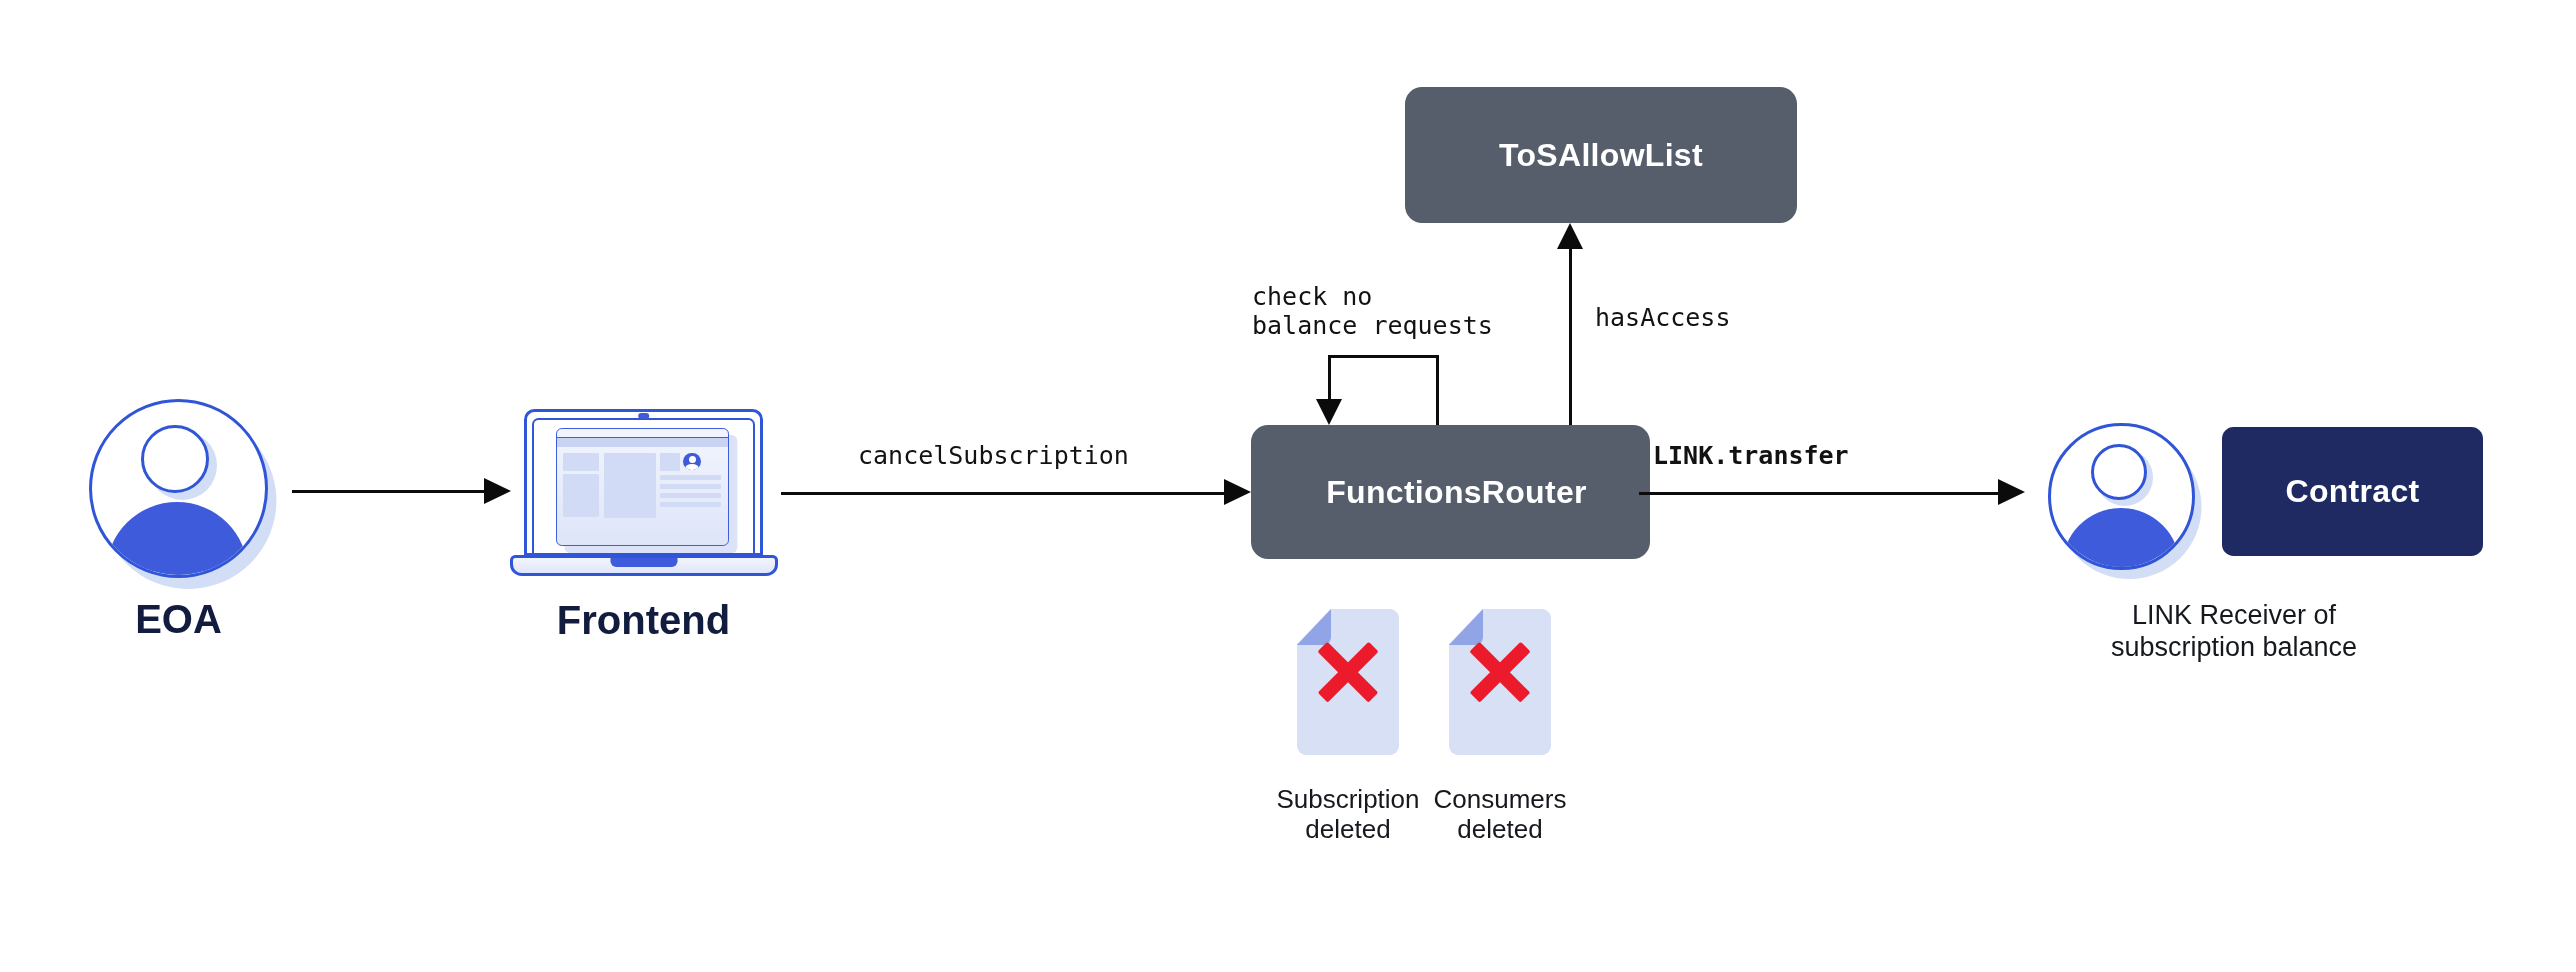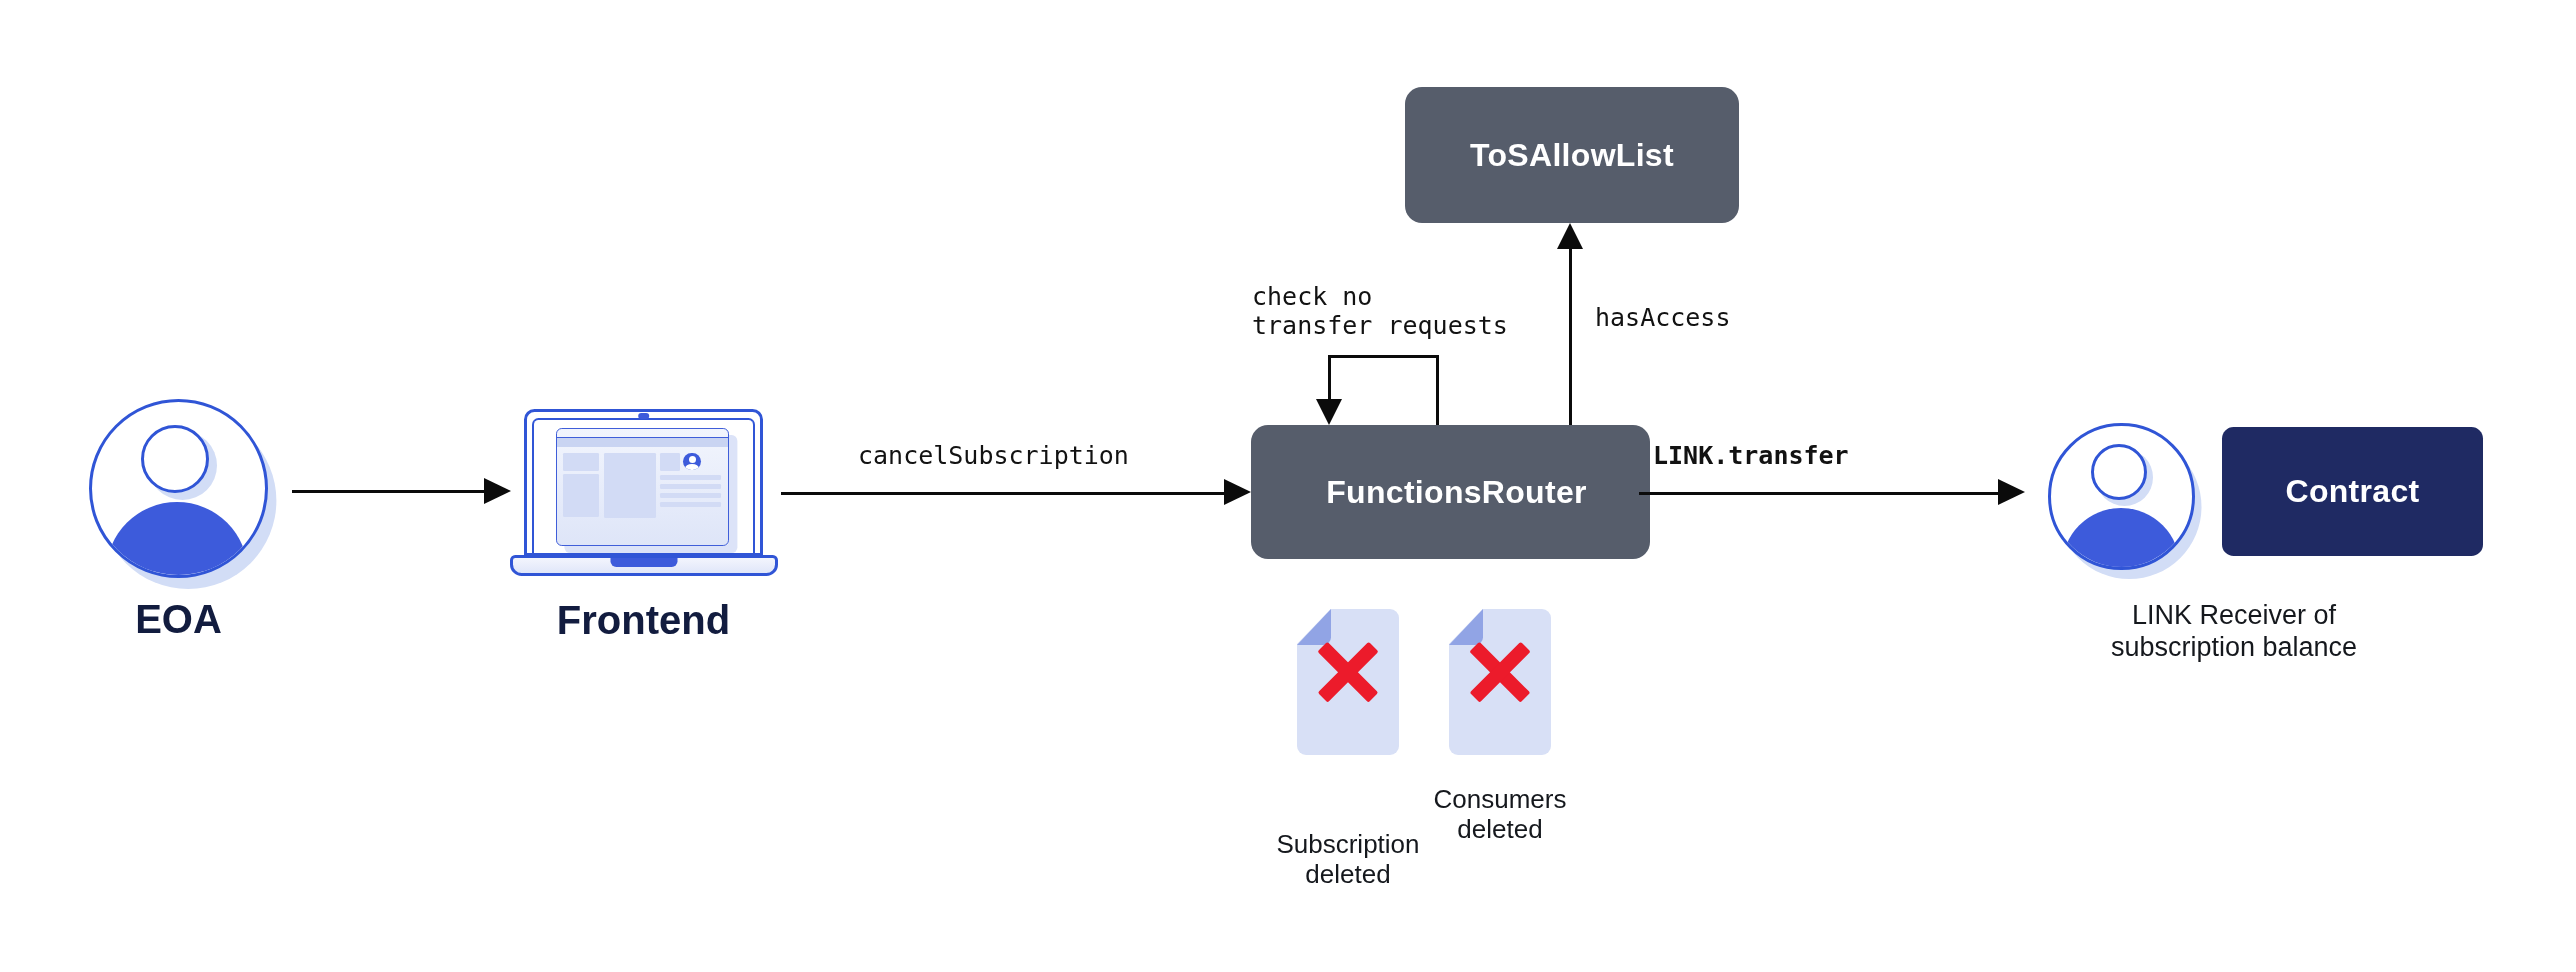--- a/index.html
+++ b/index.html
@@ -144,33 +144,33 @@
     <span>FunctionsRouter</span>
   </div>
 
   <div>
     <div class="abs vline" style="left:1436px;top:356px;height:69px;"></div>
     <div class="abs hline" style="left:1328px;top:355px;width:111px;"></div>
     <div class="abs vline" style="left:1328px;top:356px;height:45px;"></div>
     <div class="abs head-down" style="left:1316px;top:399px;"></div>
     <div class="abs mono" style="left:1252px;top:282px;width:259px;">
       <div>check no</div>
-      <div>transfer requests</div>
+      <div>balance requests</div>
     </div>
   </div>
 
   <div>
     <div class="abs vline" style="left:1569px;top:246px;height:179px;"></div>
     <div class="abs head-up" style="left:1557px;top:223px;"></div>
     <div class="abs mono" style="left:1595px;top:303px;width:194px;text-align:left;">
       <span>hasAccess</span>
     </div>
   </div>
 
-  <div class="abs slate-box" style="left:1405px;top:87px;width:334px;height:136px;">
+  <div class="abs slate-box" style="left:1405px;top:87px;width:392px;height:136px;">
     <span>ToSAllowList</span>
   </div>
 
   <div>
     <div class="abs hline" style="left:1639px;top:492px;width:360px;"></div>
     <div class="abs head-right" style="left:1998px;top:479px;"></div>
     <div class="abs mono" style="left:1653px;top:441px;width:323px;font-weight:bold;">
       <span>LINK.transfer</span>
     </div>
   </div>
@@ -190,21 +190,21 @@
     <div>LINK Receiver of</div>
     <div>subscription balance</div>
   </div>
 
   <div class="doc" style="left:1297px;top:609px;">
     <div class="doc-page"></div>
     <div class="doc-fold"></div>
     <span class="doc-x doc-x1"></span>
     <span class="doc-x doc-x2"></span>
   </div>
-  <div class="abs doc-label" style="left:1251px;top:829px;width:194px;">
+  <div class="abs doc-label" style="left:1251px;top:784px;width:194px;">
     <div>Subscription</div>
     <div>deleted</div>
   </div>
 
   <div class="doc" style="left:1449px;top:609px;">
     <div class="doc-page"></div>
     <div class="doc-fold"></div>
     <span class="doc-x doc-x1"></span>
     <span class="doc-x doc-x2"></span>
   </div>

